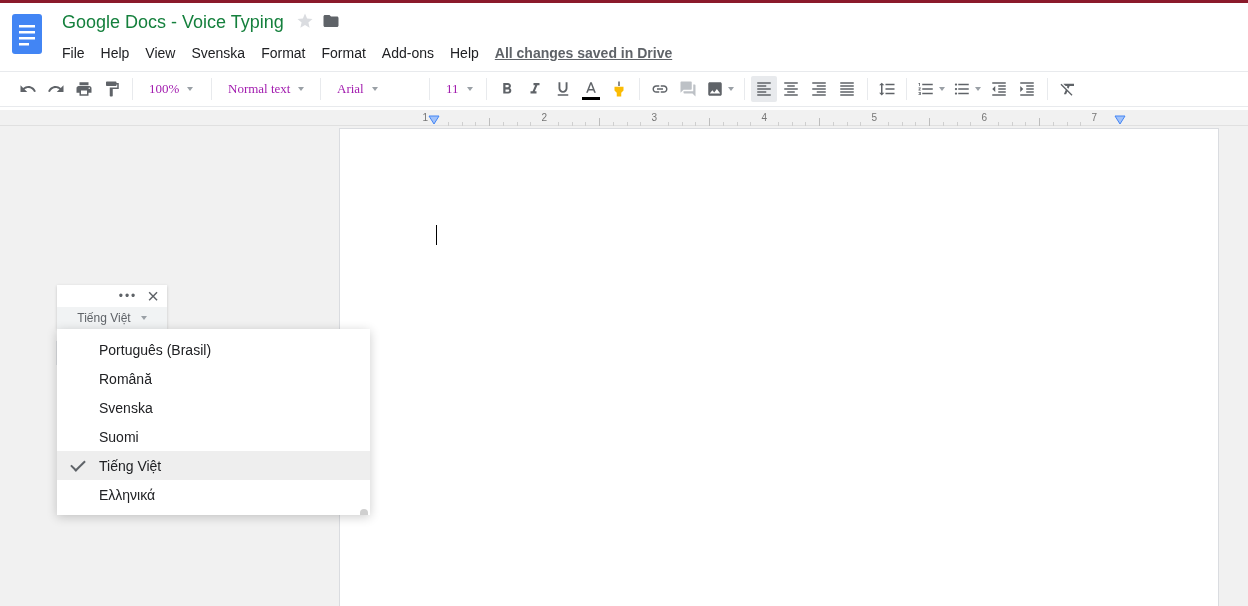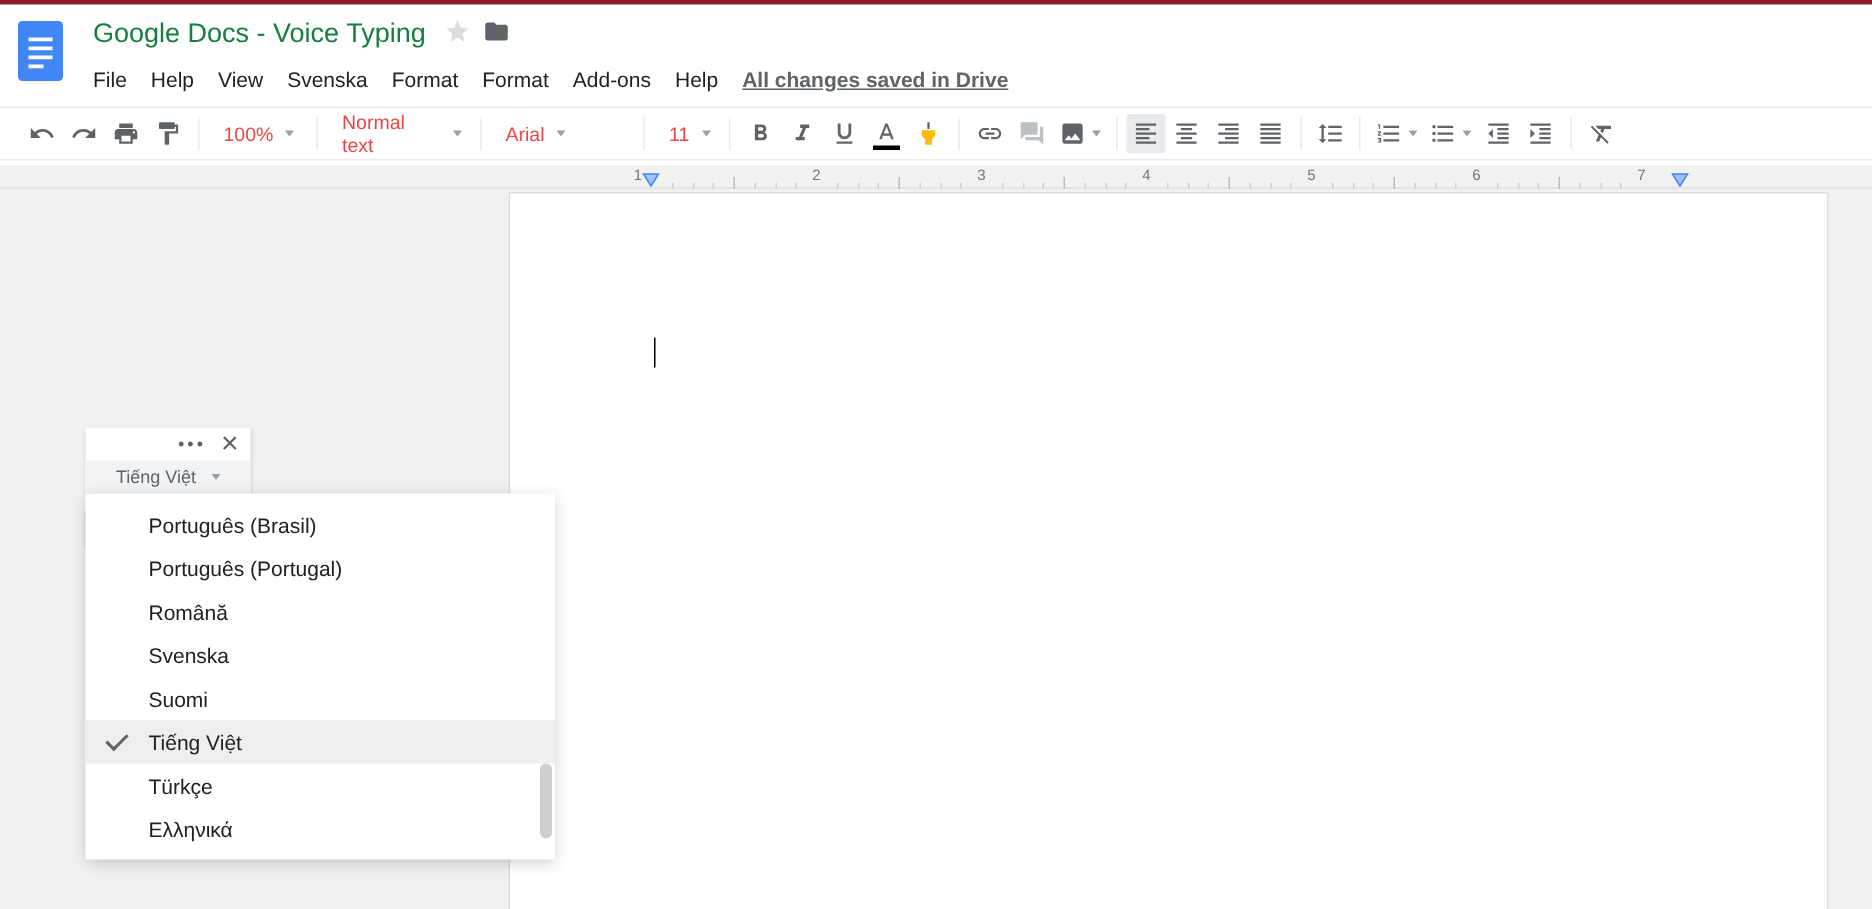--- a/index.html
+++ b/index.html
@@ -15,21 +15,21 @@
   .menubar { display: flex; align-items: center; margin-top: 7px; }
   .menu-item { padding: 4px 8px; font-size: 14px; color: #202124; cursor: pointer; }
   .menu-item:first-child { padding-left: 6px; }
   .save-status { font-size: 14px; color: #5f6368; text-decoration: underline; margin-left: 8px; font-weight: bold; }
   .toolbar { border-top: 1px solid #e8eaed; border-bottom: 1px solid #e8eaed; height: 36px; display: flex; align-items: center; padding: 0 14px; margin-top: 6px; gap: 0; }
   .tb-btn { width: 28px; height: 26px; display: inline-flex; align-items: center; justify-content: center; cursor: pointer; border-radius: 2px; }
   .tb-btn.disabled svg { fill: #bdc1c6; }
   .tb-btn svg { fill: #5f6368; width: 18px; height: 18px; }
   .tb-btn.active, .tb-btn.hl { background: #e8eaed; }
   .tb-sep { width: 1px; height: 22px; background: #e8eaed; margin: 0 6px; }
-  .tb-dd { display: inline-flex; align-items: center; height: 26px; padding: 0 6px 0 10px; cursor: pointer; font-size: 13px; color: #ef4444; }
+  .tb-dd { display: inline-flex; align-items: center; height: 26px; padding: 0 6px 0 10px; cursor: pointer; font-size: 13px; color: #a21caf; font-family: Liberation Serif, serif; }
   .tb-dd .caret { margin-left: 8px; }
   .caret { width: 0; height: 0; border-left: 3px solid transparent; border-right: 3px solid transparent; border-top: 4px solid #9aa0a6; display: inline-block; }
   .tb-deep-dd { display: inline-flex; align-items: center; }
   .tb-deep-dd .tb-btn { width: 26px; }
   .tb-deep-dd .caret { margin-left: 0; margin-right: 4px; }
   .canvas-area { position: absolute; top: 110px; left: 0; right: 0; bottom: 0; background: #f1f1f1; overflow: hidden; }
   .ruler { position: absolute; top: 0; left: 0; right: 0; height: 16px; background: #f1f1f1; border-bottom: 1px solid #e0e0e0; }
   .ruler-inner { position: absolute; left: 339px; top: 0; height: 16px; display: flex; align-items: flex-end; }
   .ruler-seg { width: 110px; position: relative; height: 16px; }
   .ruler-seg:first-child { width: 95px; text-align:right;}
@@ -334,21 +334,19 @@
     </div>
     <div class="lang-btn">
       <span>Tiếng Việt</span>
       <span class="caret"></span>
     </div>
   </div>
 
   <div class="lang-menu" id="lang-menu">
     <div class="lang-scrollbar"></div>
   <div class="lang-item">Português (Brasil)</div>
-      <div class="lang-item">Português (Portugal)</div>
       <div class="lang-item">Română</div>
       <div class="lang-item">Svenska</div>
       <div class="lang-item">Suomi</div>
       <div class="lang-item selected">Tiếng Việt</div>
-      <div class="lang-item">Türkçe</div>
       <div class="lang-item">Ελληνικά</div>
     </div>
 </div>
 
 </body></html>

